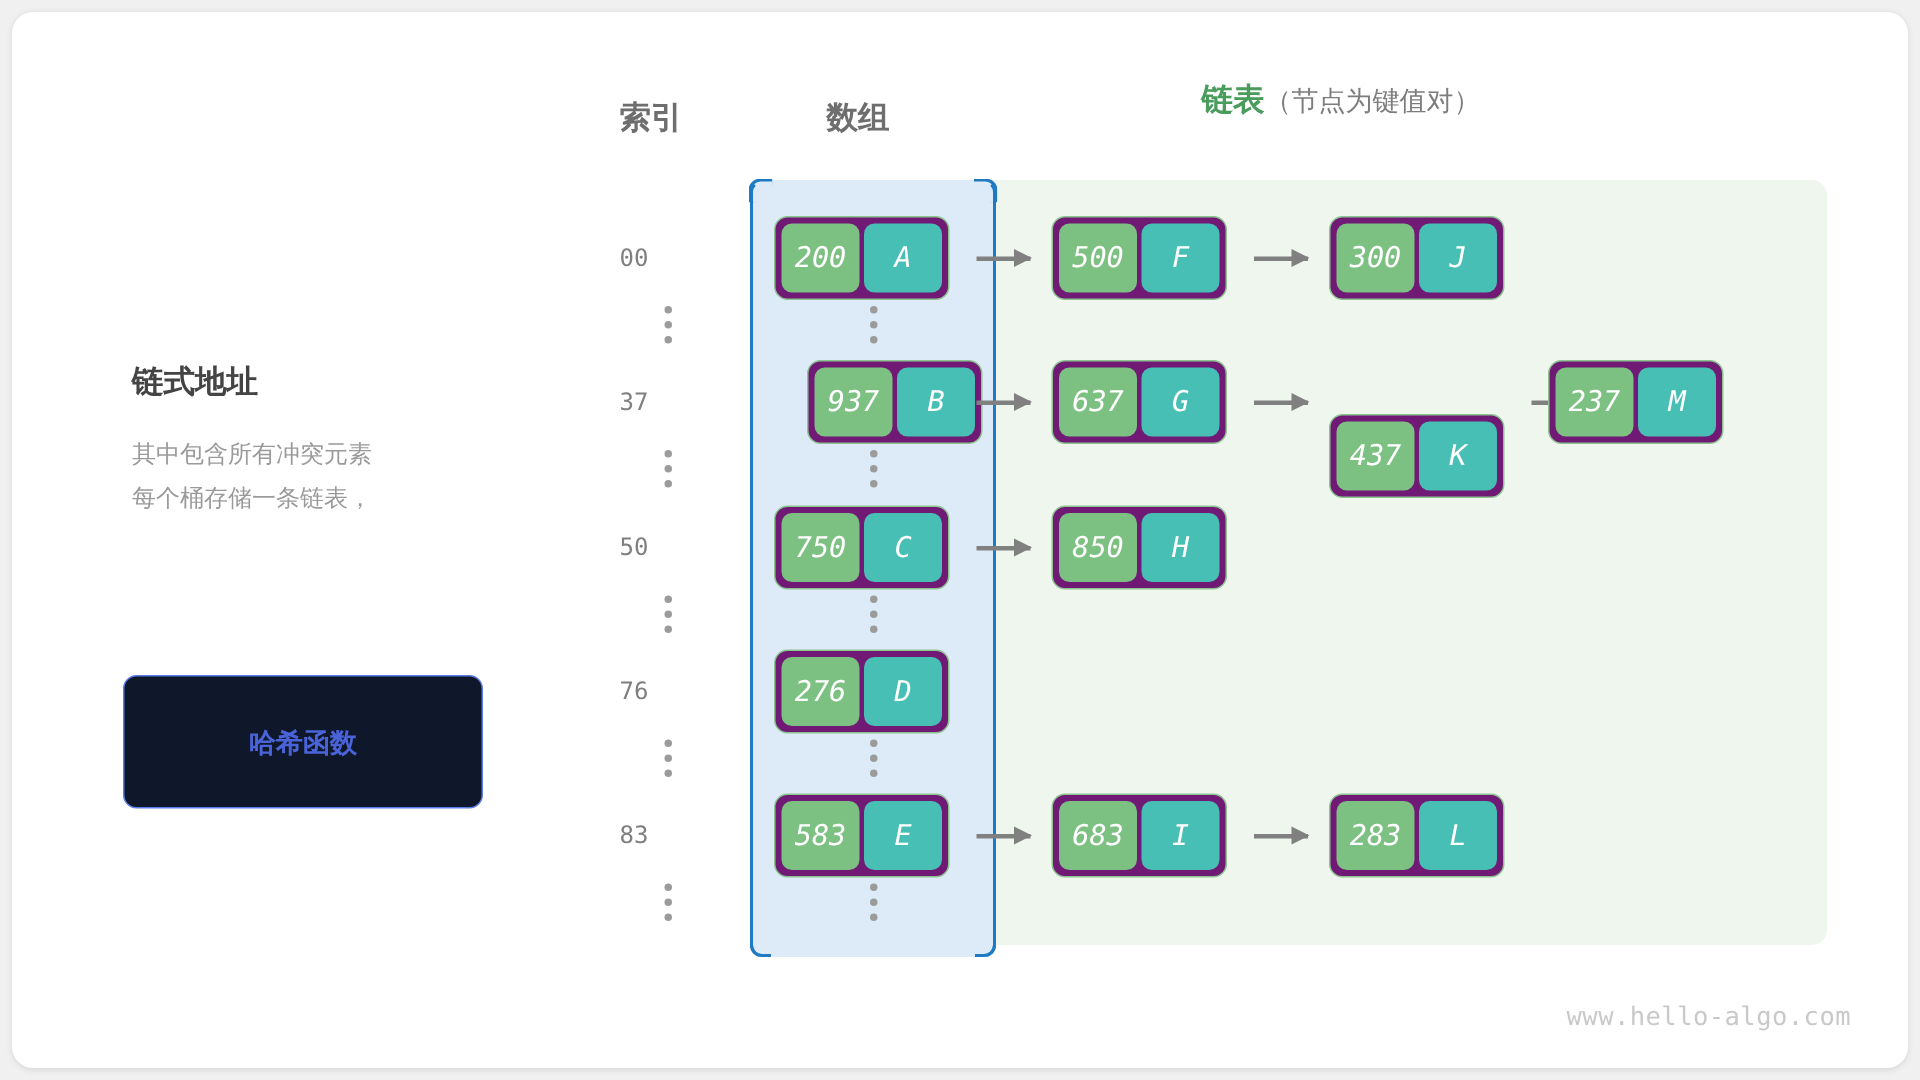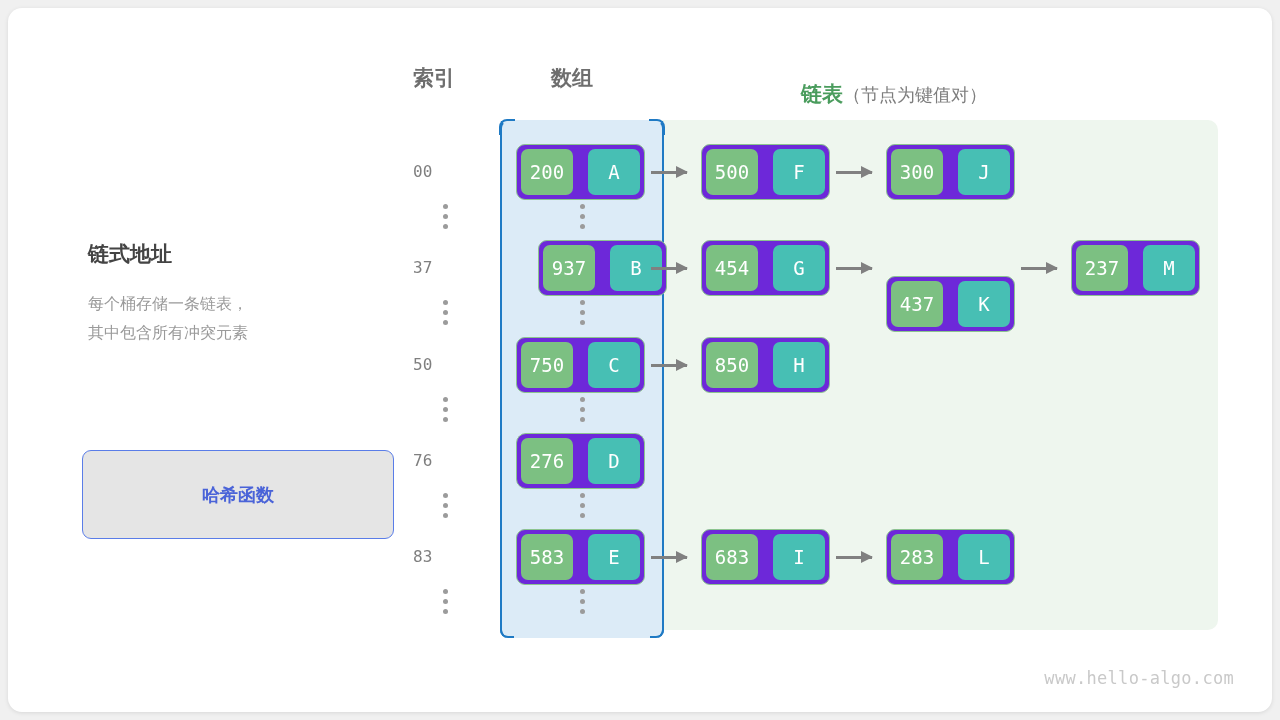--- a/index.html
+++ b/index.html
@@ -22,21 +22,21 @@
   
   .hdr {
     position: absolute;
     font-size: 21px;
     font-weight: bold;
     color: #6e6e6e;
     white-space: nowrap;
   }
   #hdr-index { left: 405px; top: 56px; }
   #hdr-array { left: 543px; top: 56px; }
-  #hdr-list  { left: 793px; top: 72px; color: #4a9c5d; }
+  #hdr-list  { left: 793px; top: 44px; color: #4a9c5d; }
   #hdr-list .sub {
     font-size: 18px;
     font-weight: normal;
     color: #7d7d7d;
   }
 
   
   #left-title {
     position: absolute;
     left: 80px; top: 232px;
@@ -48,22 +48,22 @@
     left: 80px; top: 281px;
     font-size: 16px;
     line-height: 29px;
     color: #9a9a9a;
   }
 
   
   #hash-box {
     position: absolute;
     left: 74px; top: 442px;
-    width: 312px; height: 89px;
-    background: #e5e5e5;
+    width: 240px; height: 89px;
+    background: #0f172a;
     border: 1.6px solid #5a7de8;
     border-radius: 9px;
     display: flex;
     flex-direction: column;
     align-items: center;
     justify-content: center;
     gap: 2px;
   }
   #hash-title {
     font-size: 18px; font-weight: bold;
@@ -138,26 +138,27 @@
     font-family: "DejaVu Sans Mono", "Liberation Mono", monospace;
     font-size: 16px;
     color: #7f7f7f;
     line-height: 56px;
   }
 
   
   .node {
     position: absolute;
     height: 56px;
-    background: #6d28d9;
+    background: #701a75;
     border: 1.4px solid #8cc48f;
     border-radius: 9px;
     padding: 4px;
     display: flex;
-    gap: 15px;
+    gap: 3px;
+    font-style: italic;
   }
   .cell {
     display: flex;
     align-items: center;
     justify-content: center;
     font-family: "DejaVu Sans Mono", "Liberation Mono", monospace;
     font-size: 19px;
     color: #ffffff;
     border-radius: 7px;
     height: 100%;
@@ -211,22 +212,22 @@
 <body>
 
 <div id="card">
 
   <div class="hdr" id="hdr-index">索引</div>
   <div class="hdr" id="hdr-array">数组</div>
   <div class="hdr" id="hdr-list"><span>链表</span><span class="sub">（节点为键值对）</span></div>
 
   <div id="left-title">链式地址</div>
   <div id="left-desc">
+    <div>其中包含所有冲突元素</div>
     <div>每个桶存储一条链表，</div>
-    <div>其中包含所有冲突元素</div>
   </div>
 
   <div id="hash-box">
     <div id="hash-title">哈希函数</div>
   </div>
 
   <div id="list-region"></div>
   <div id="array-region"></div>
   <div id="array-bottom-l"></div>
   <div id="array-bottom-r"></div>
@@ -250,49 +251,49 @@
         </div>
       </div>
       <div class="row" style="top: 232px;">
         <div class="idx">37</div>
         <div class="node" style="left: 508px; margin-left: 22px;">
           <div class="cell key">937</div>
           <div class="cell val">B</div>
         </div>
         <div class="arrow" style="left: 643px; width: 36px;"></div>
         <div class="node" style="left: 693px;">
-          <div class="cell key">454</div>
+          <div class="cell key">637</div>
           <div class="cell val">G</div>
         </div>
         <div class="arrow" style="left: 828px; width: 36px;"></div>
         <div class="node" style="left: 878px; margin-top: 36px;">
           <div class="cell key">437</div>
           <div class="cell val">K</div>
         </div>
         <div class="arrow" style="left: 1013px; width: 36px;"></div>
-        <div class="node" style="left: 1063px;">
+        <div class="node" style="left: 1024px;">
           <div class="cell key">237</div>
           <div class="cell val">M</div>
         </div>
       </div>
       <div class="row" style="top: 329px;">
         <div class="idx">50</div>
         <div class="node" style="left: 508px;">
           <div class="cell key">750</div>
           <div class="cell val">C</div>
         </div>
         <div class="arrow" style="left: 643px; width: 36px;"></div>
         <div class="node" style="left: 693px;">
           <div class="cell key">850</div>
           <div class="cell val">H</div>
         </div>
       </div>
       <div class="row" style="top: 425px;">
         <div class="idx">76</div>
-        <div class="node" style="left: 508px; border-radius: 10px;">
+        <div class="node" style="left: 508px;">
           <div class="cell key">276</div>
           <div class="cell val">D</div>
         </div>
       </div>
       <div class="row" style="top: 521px;">
         <div class="idx">83</div>
         <div class="node" style="left: 508px;">
           <div class="cell key">583</div>
           <div class="cell val">E</div>
         </div>

